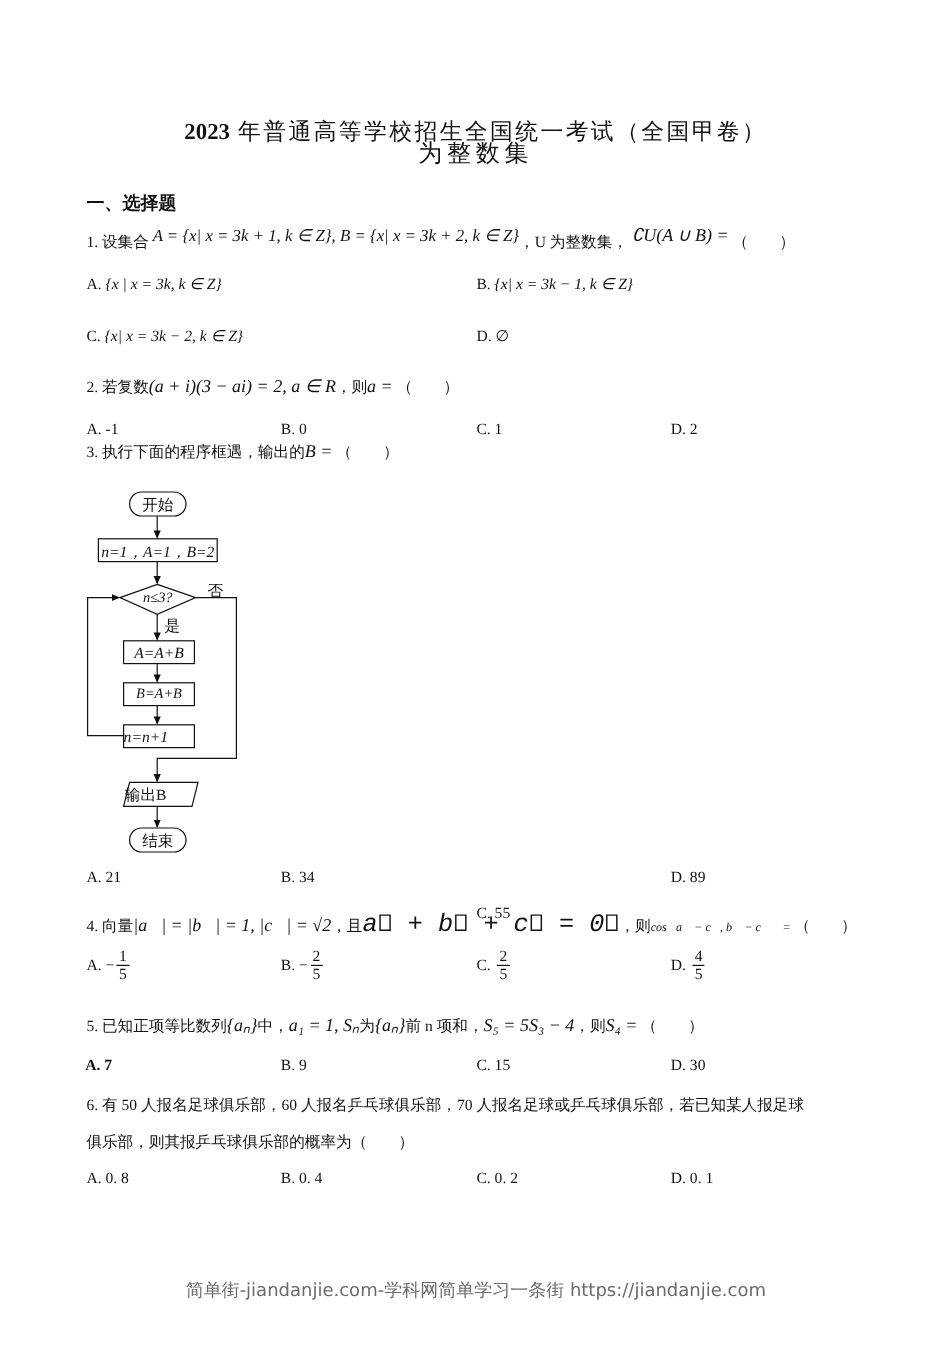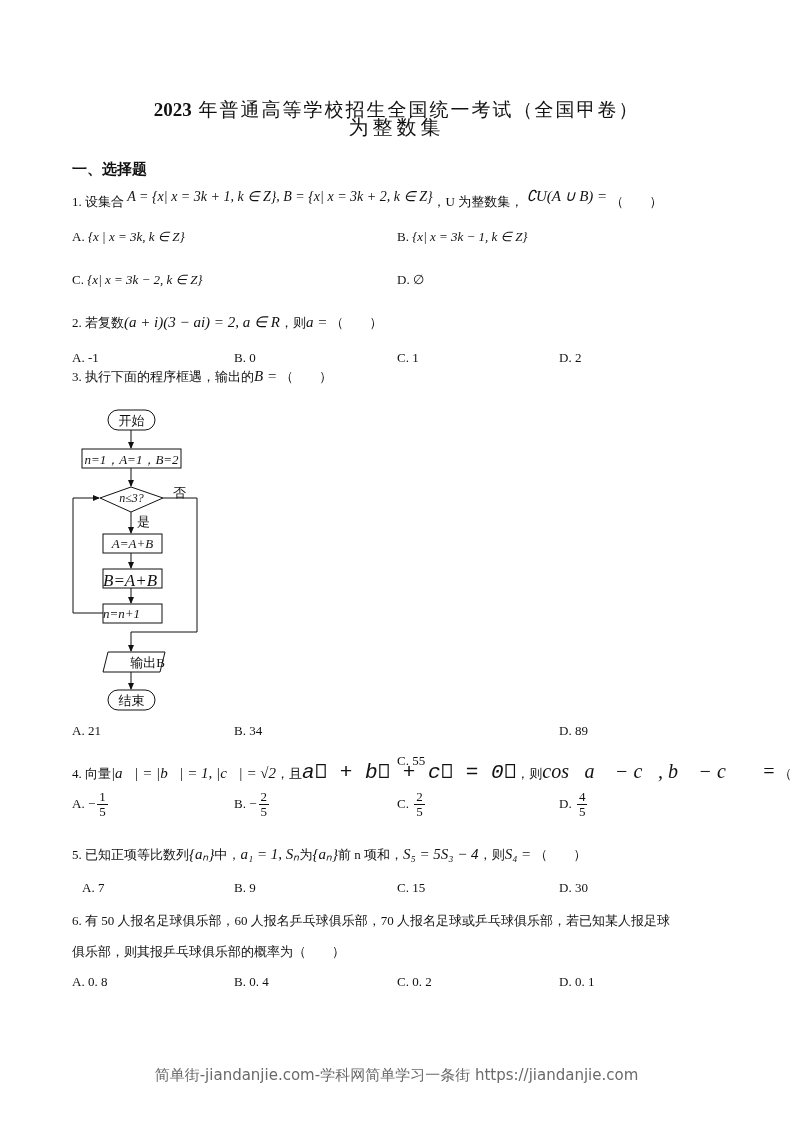--- a/index.html
+++ b/index.html
@@ -101,33 +101,33 @@
 
     <rect x="108" y="690" width="47" height="20" rx="10" ry="10"></rect>
   </g>
 </svg>
 <div class="abs" style="left:108px; top:412px; width:47px; text-align:center; font-size:13px;">开始</div>
 <div class="abs m" style="left:82px; top:451px; width:99px; text-align:center; font-size:13px;">n=1，A=1，B=2</div>
 <div class="abs m" style="left:100px; top:491px; width:63px; text-align:center; font-size:12px;">n≤3?</div>
 <div class="abs" style="left:173px; top:484px; font-size:13px;">否</div>
 <div class="abs" style="left:137px; top:513px; font-size:13px;">是</div>
 <div class="abs m" style="left:103px; top:536px; width:59px; text-align:center; font-size:13px;">A=A+B</div>
-<div class="abs m" style="left:103px; top:571px; width:59px; font-size:17px;">B=A+B</div>
+<div class="abs m" style="left:103px; top:571px; width:59px; text-align:center; font-size:12px;">B=A+B</div>
 <div class="abs m" style="left:103px; top:606px; width:59px; text-align:left; font-size:13px;">n=n+1</div>
-<div class="abs" style="left:104px; top:654px; width:61px; text-align:right; font-size:13px;">输出B</div>
+<div class="abs" style="left:104px; top:654px; width:61px; text-align:left; font-size:13px;">输出B</div>
 <div class="abs" style="left:108px; top:692px; width:47px; text-align:center; font-size:13px;">结束</div>
 
 <div class="abs opt" style="left:72px; top:723px;"><span>A.</span> <span>21</span></div>
 <div class="abs opt" style="left:234px; top:723px;"><span>B.</span> <span>34</span></div>
 <div class="abs opt" style="left:397px; top:753px;"><span>C.</span> <span>55</span></div>
 <div class="abs opt" style="left:559px; top:723px;"><span>D.</span> <span>89</span></div>
 
 <div class="abs q" style="left:72px; top:760px;">
   <span>4.</span>
-  <span>向量</span><span class="m" style="font-size:15px;">|a⃗| = |b⃗| = 1, |c⃗| = √2</span><span>，且</span><span class="m" style="font-size:21px;font-family:Liberation Mono, monospace;">a⃗ + b⃗ + c⃗ = 0⃗</span><span>，则</span><span class="m" style="font-size:20px;">cos⟨a⃗ − c⃗, b⃗ − c⃗⟩ =</span>
+  <span>向量</span><span class="m" style="font-size:15px;">|a⃗| = |b⃗| = 1, |c⃗| = √2</span><span>，且</span><span class="m" style="font-size:21px;font-family:Liberation Mono, monospace;">a⃗ + b⃗ + c⃗ = 0⃗</span><span>，则</span><span class="m" style="font-size:10px;">cos⟨a⃗ − c⃗, b⃗ − c⃗⟩ =</span>
   <span>（　　）</span>
 </div>
 <div class="abs opt" style="left:72px; top:790px;">
   <span style="vertical-align:middle;">A.</span>
   <span style="vertical-align:middle;">−</span><span class="frac"><span class="num">1</span><span>5</span></span>
 </div>
 <div class="abs opt" style="left:234px; top:790px;">
   <span style="vertical-align:middle;">B.</span>
   <span style="vertical-align:middle;">−</span><span class="frac"><span class="num">2</span><span>5</span></span>
 </div>
@@ -138,21 +138,21 @@
 <div class="abs opt" style="left:559px; top:790px;">
   <span style="vertical-align:middle;">D.</span>
   <span class="frac"><span class="num">4</span><span>5</span></span>
 </div>
 
 <div class="abs q" style="left:72px; top:843px;">
   <span>5.</span>
   <span>已知正项等比数列</span><span class="m" style="font-size:15px;">{aₙ}</span><span>中，</span><span class="m" style="font-size:15px;">a₁ = 1, Sₙ</span><span>为</span><span class="m" style="font-size:15px;">{aₙ}</span><span>前 n 项和，</span><span class="m" style="font-size:15px;">S₅ = 5S₃ − 4</span><span>，则</span><span class="m" style="font-size:15px;">S₄ =</span>
   <span>（　　）</span>
 </div>
-<div class="abs opt" style="left:82px; top:880px;"><span>A.</span> <span>7</span></div>
+<div class="abs opt" style="left:71px; top:880px;font-weight:bold;"><span>A.</span> <span>7</span></div>
 <div class="abs opt" style="left:234px; top:880px;"><span>B.</span> <span>9</span></div>
 <div class="abs opt" style="left:397px; top:880px;"><span>C.</span> <span>15</span></div>
 <div class="abs opt" style="left:559px; top:880px;"><span>D.</span> <span>30</span></div>
 
 <div class="abs q" style="left:72px; top:912px;">
   <span>6.</span>
   <span>有 50 人报名足球俱乐部，60 人报名乒乓球俱乐部，70 人报名足球或乒乓球俱乐部，若已知某人报足球</span>
 </div>
 <div class="abs q" style="left:72px; top:943px;">俱乐部，则其报乒乓球俱乐部的概率为（　　）</div>
 <div class="abs opt" style="left:72px; top:974px;"><span>A.</span> <span>0. 8</span></div>

